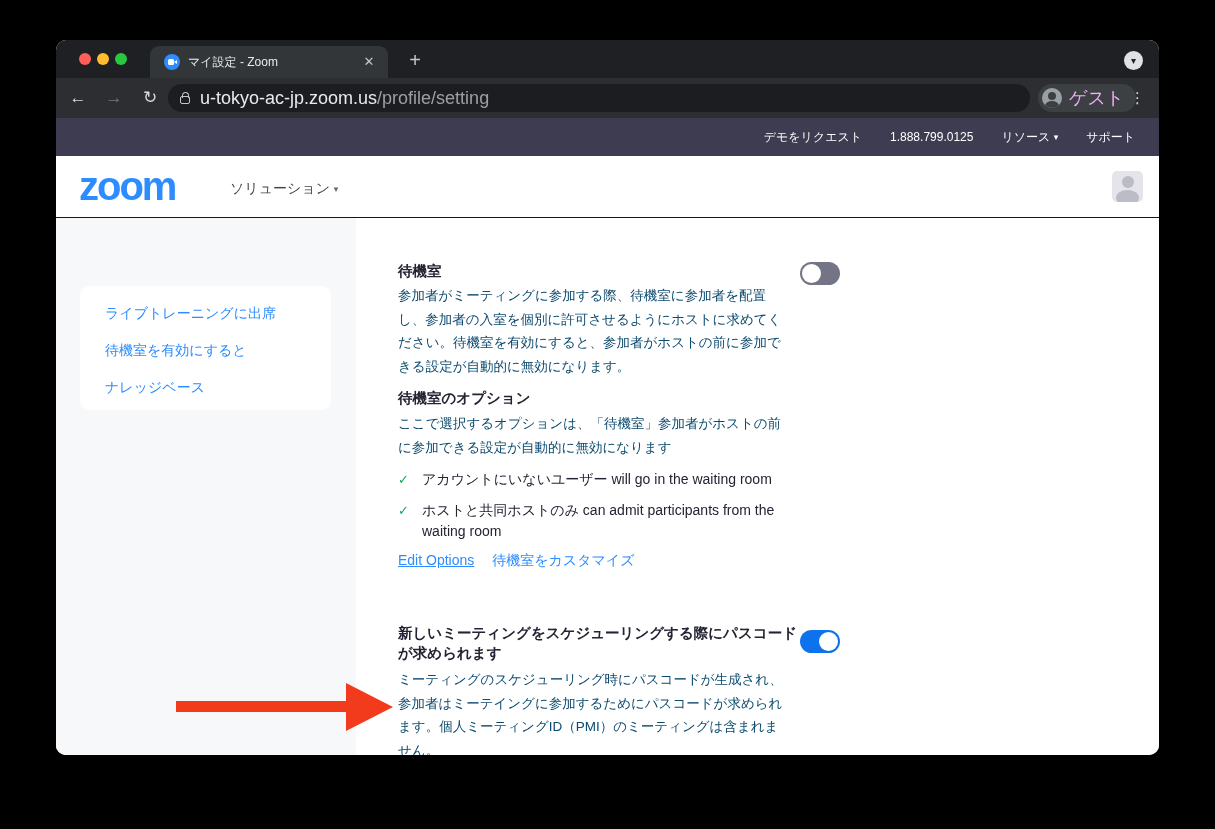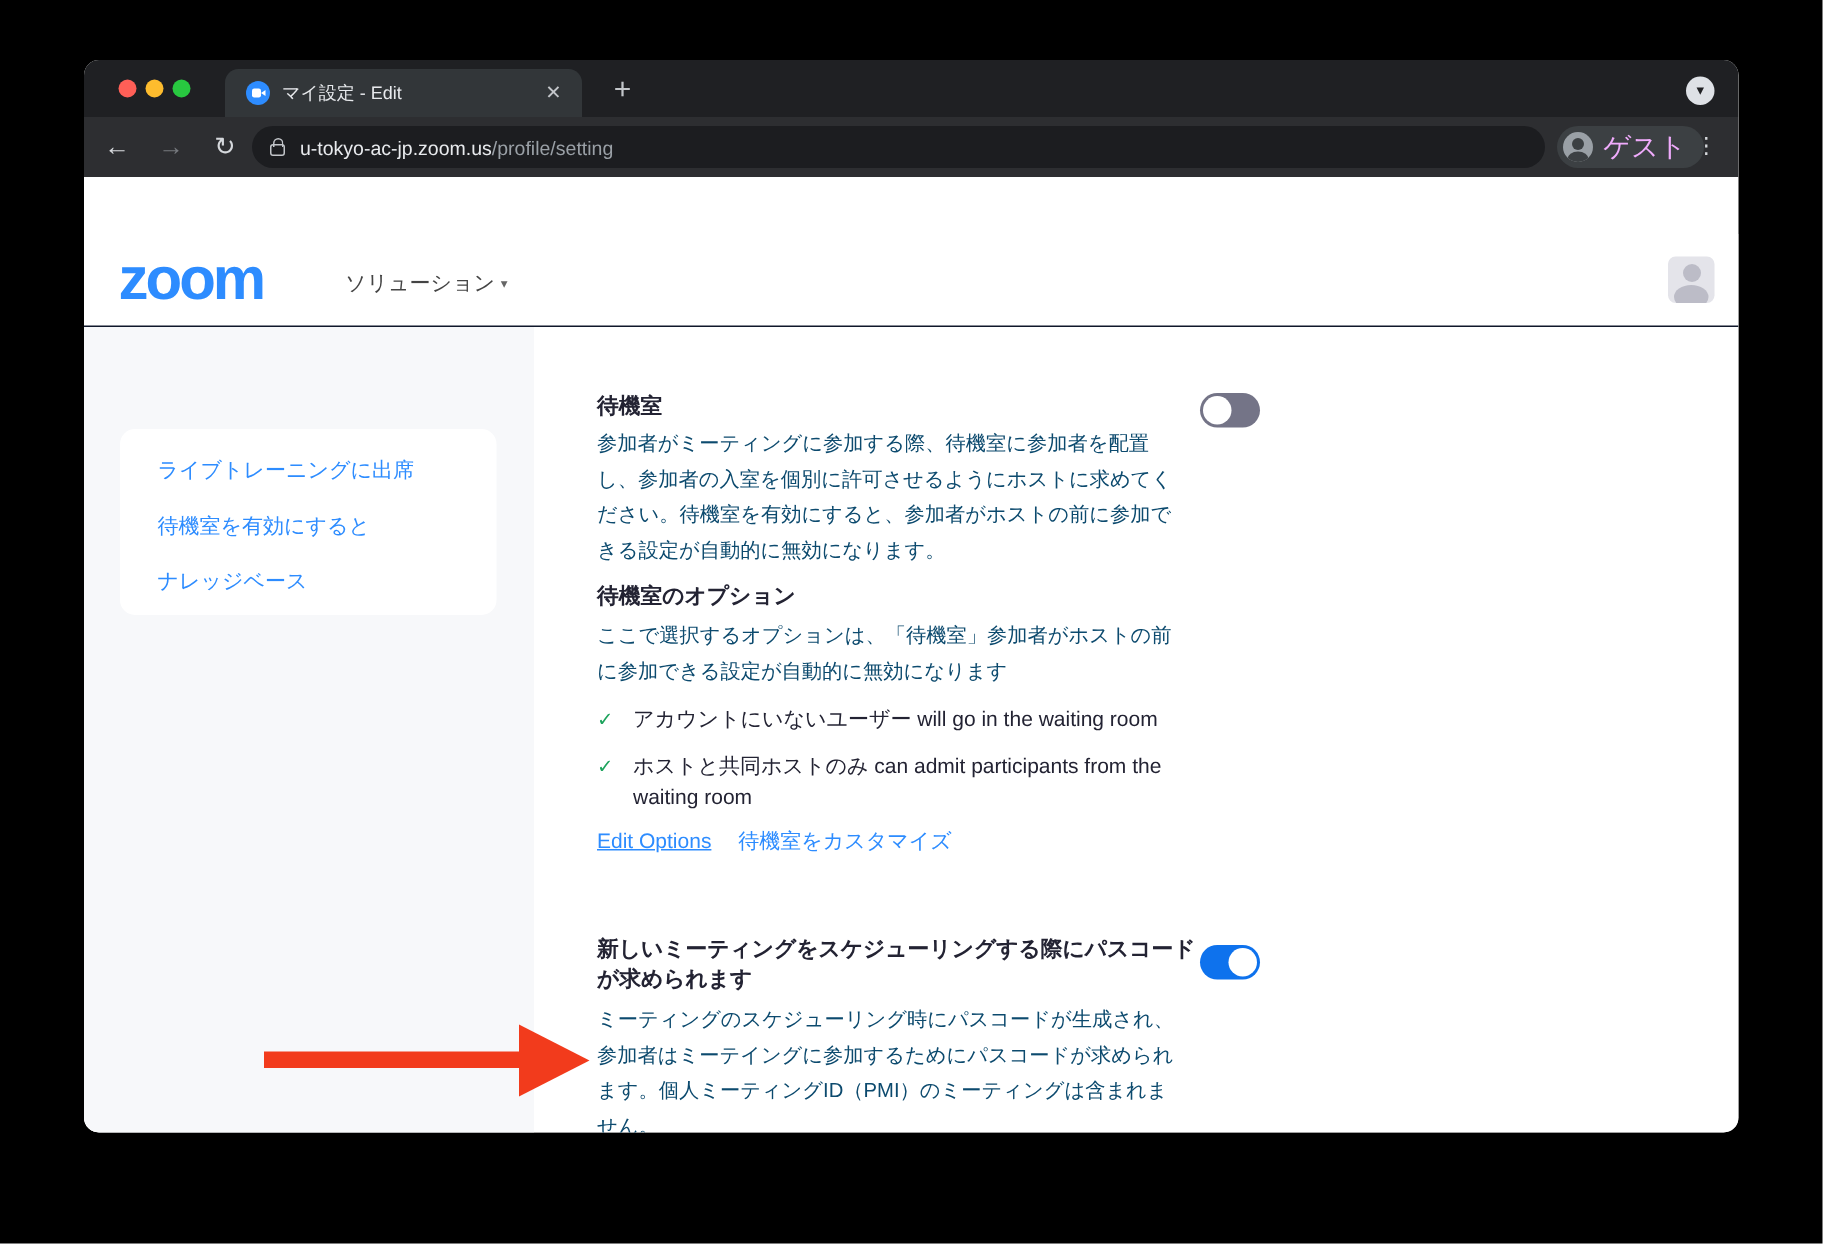--- a/index.html
+++ b/index.html
@@ -34,21 +34,21 @@
   
   .toolbar{position:absolute;left:0;top:38px;width:100%;height:40px;background:#2d2e31;display:flex;align-items:center;}
   .navbtn{width:28px;height:28px;text-align:center;line-height:28px;font-size:17px;color:#d6d9dd;margin-left:8px;border-radius:50%;}
   .navbtn.disabled{color:#76797e;}
   .omnibox{
     position:absolute;left:112px;top:6px;width:862px;height:28px;background:#1c1d20;
     border-radius:14px;display:flex;align-items:center;padding:0 12px;
   }
   .lock{width:10px;height:8px;border:1.5px solid #c3c6ca;border-radius:2px;position:relative;margin-top:4px;}
   .lock::before{content:"";position:absolute;left:1px;top:-5px;width:5px;height:5px;border:1.5px solid #c3c6ca;border-bottom:none;border-radius:4px 4px 0 0;}
-  .url{font-size:13px;margin-left:10px;color:#e8eaed;white-space:nowrap;}
+  .url{font-size:18px;margin-left:10px;color:#e8eaed;white-space:nowrap;}
   .url .path{color:#9aa0a6;}
   .guest{
     position:absolute;left:982px;top:6px;height:28px;background:#3c4043;border-radius:14px;
     display:flex;align-items:center;padding:0 12px 0 4px;
   }
   .guest-avatar{width:20px;height:20px;border-radius:50%;background:#9aa0a6;position:relative;overflow:hidden;}
   .guest-avatar::before{content:"";position:absolute;left:6px;top:3.5px;width:8px;height:8px;border-radius:50%;background:#3c4043;}
   .guest-avatar::after{content:"";position:absolute;left:3px;top:13px;width:14px;height:10px;border-radius:50%;background:#3c4043;}
   .guest-label{color:#f0abfc;font-size:18px;margin-left:7px;}
   .kebab{position:absolute;left:1074px;top:10px;color:#d6d9dd;font-size:15px;letter-spacing:0;line-height:20px;}
@@ -99,21 +99,21 @@
 <body>
 
 <div class="window">
 
   <div class="tabstrip">
     <div class="traffic t-red"></div>
     <div class="traffic t-yellow"></div>
     <div class="traffic t-green"></div>
     <div class="tab">
       <span class="favicon"></span>
-      <span class="tab-title">マイ設定 - Edit</span>
+      <span class="tab-title">マイ設定 - Zoom</span>
       <span class="tab-close">✕</span>
     </div>
     <div class="newtab">+</div>
     <div class="tabsearch">▾</div>
   </div>
 
   <div class="toolbar">
     <span class="navbtn">←</span>
     <span class="navbtn disabled">→</span>
     <span class="navbtn">↻</span>
@@ -121,20 +121,26 @@
       <span class="lock"></span>
       <span class="url"><span>u-tokyo-ac-jp.zoom.us</span><span class="path">/profile/setting</span></span>
     </div>
     <div class="guest">
       <span class="guest-avatar"></span>
       <span class="guest-label">ゲスト</span>
     </div>
     <span class="kebab">⋮</span>
   </div>
 
+  <div class="ztopbar">
+    <span class="ztop-link">デモをリクエスト</span>
+    <span class="ztop-link">1.888.799.0125</span>
+    <span class="ztop-link"><span>リソース</span> <span class="caret">▾</span></span>
+    <span class="ztop-link">サポート</span>
+  </div>
 
   <div class="zheader">
     <div class="zlogo">zoom</div>
     <div class="solutions"><span>ソリューション</span> <span class="caret">▾</span></div>
     <div class="zavatar"></div>
   </div>
 
   <div class="pagebody">
     <div class="sidebar">
       <div class="sidecard">

